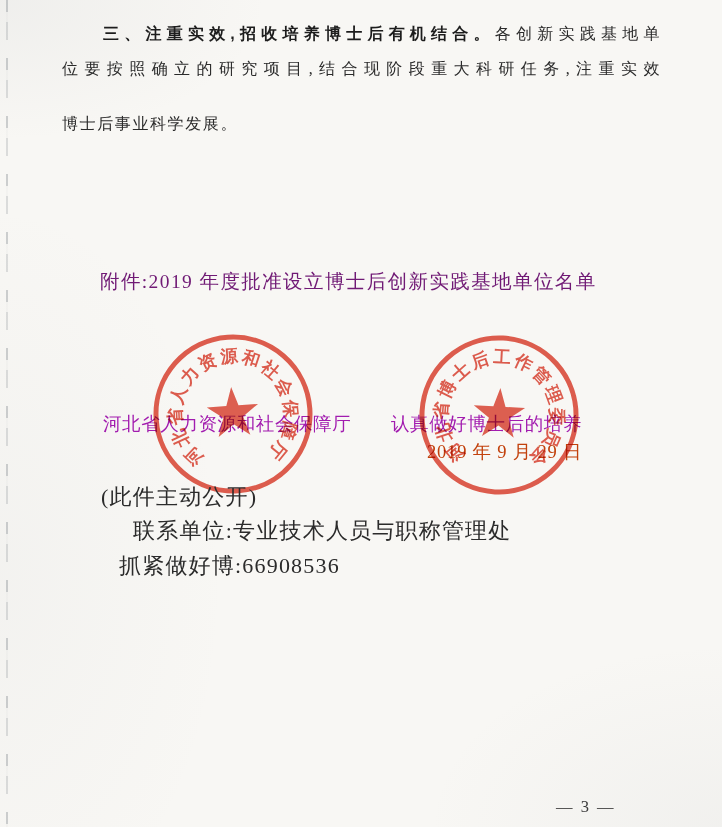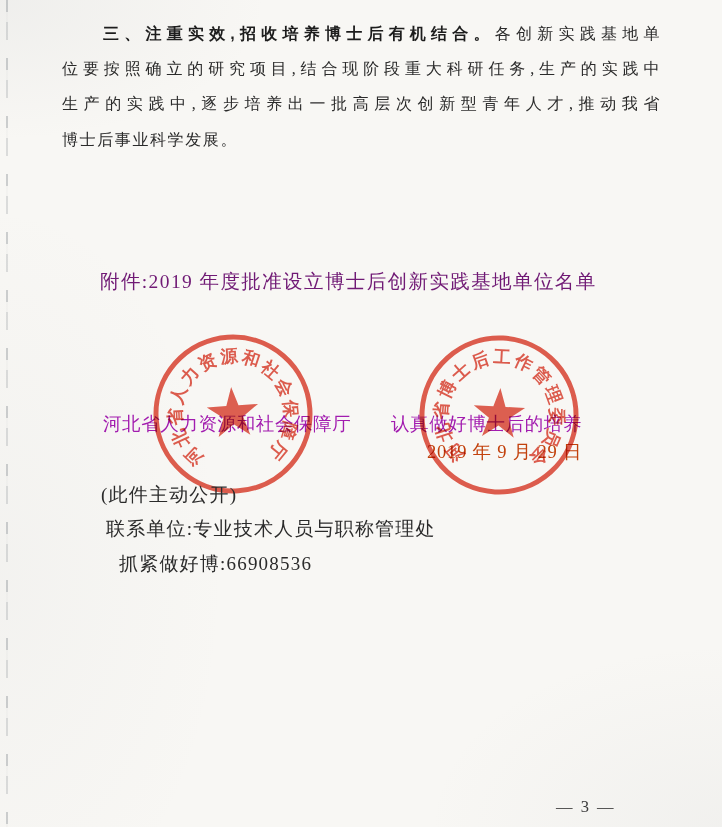--- a/index.html
+++ b/index.html
@@ -20,44 +20,44 @@
     background:repeating-linear-gradient(180deg,
       rgba(70,80,90,.45) 0 12px, rgba(70,80,90,.05) 12px 22px,
       rgba(70,80,90,.30) 22px 40px, rgba(70,80,90,0) 40px 58px);
   }
   .body-text{
     position:absolute;left:62px;top:16px;width:599px;
     font-size:16px;line-height:35.2px;letter-spacing:1.6px;color:#2b2b2b;
   }
   .body-line{text-align:justify;text-align-last:justify;}
   .body-line.first{text-indent:41px;}
-  .body-line.last{text-align:center;text-align-last:left;}
+  .body-line.last{text-align:center;text-align-last:left;margin-top:20px;}
   .body-line b{
     font-family:"Liberation Sans", sans-serif;
     font-weight:700;color:#1d1d1d;
   }
   .attachment-line{
     position:absolute;left:100px;top:268px;
     font-size:19.5px;letter-spacing:1.4px;color:#701a75;white-space:nowrap;
   }
   .sig-org{
     position:absolute;top:411px;font-size:18.5px;letter-spacing:.6px;
     color:#a21caf;white-space:nowrap;
   }
   .sig-org.left{left:103px;}
   .sig-org.right{left:391px;}
   .sig-date{
     position:absolute;left:427px;top:439px;font-size:18.5px;letter-spacing:.8px;
     color:#c2410c;white-space:nowrap;
   }
   .footer-line{
-    position:absolute;font-size:19px;letter-spacing:1.2px;color:#2b2b2b;white-space:nowrap;
+    position:absolute;font-size:22px;letter-spacing:1.2px;color:#2b2b2b;white-space:nowrap;
   }
   .footer-line.disclosure{left:101px;top:482px;}
-  .footer-line.unit{left:106px;top:516px;}
+  .footer-line.unit{left:133px;top:516px;}
   .footer-line.phone{left:119px;top:551px;}
   .page-number{
     position:absolute;left:556px;top:797px;font-size:16.5px;letter-spacing:2px;
     color:#3a3a3a;white-space:nowrap;
   }
   .seal{
     position:absolute;width:170px;height:170px;
     mix-blend-mode:multiply;opacity:.88;
   }
   .seal.left{left:148px;top:329px;transform:rotate(-4deg);}
@@ -65,22 +65,21 @@
   .seal svg{width:100%;height:100%;display:block;}
 </style>
 </head>
 <body>
 
 <div class="paper-vignette"></div>
 <div class="scan-edge-line"></div>
 
 <div class="body-text">
   <div class="body-line first"><b>三、注重实效,招收培养博士后有机结合。</b><span>各创新实践基地单</span></div>
-  <div class="body-line">位要按照确立的研究项目,结合现阶段重大科研任务,生产的实践中</div>
-  <div class="body-line">生产的实践中,逐步培养出一批高层次创新型青年人才,推动我省</div>
+  <div class="body-line">位要按照确立的研究项目,结合现阶段重大科研任务,注重实效</div>
   <div class="body-line last">博士后事业科学发展。</div>
 </div>
 
 <div class="attachment-line">附件:2019 年度批准设立博士后创新实践基地单位名单</div>
 
 <div class="sig-org left">河北省人力资源和社会保障厅</div>
 <div class="sig-org right">认真做好博士后的培养</div>
 <div class="sig-date">2019 年 9 月 29 日</div>
 
 <div class="seal left">

